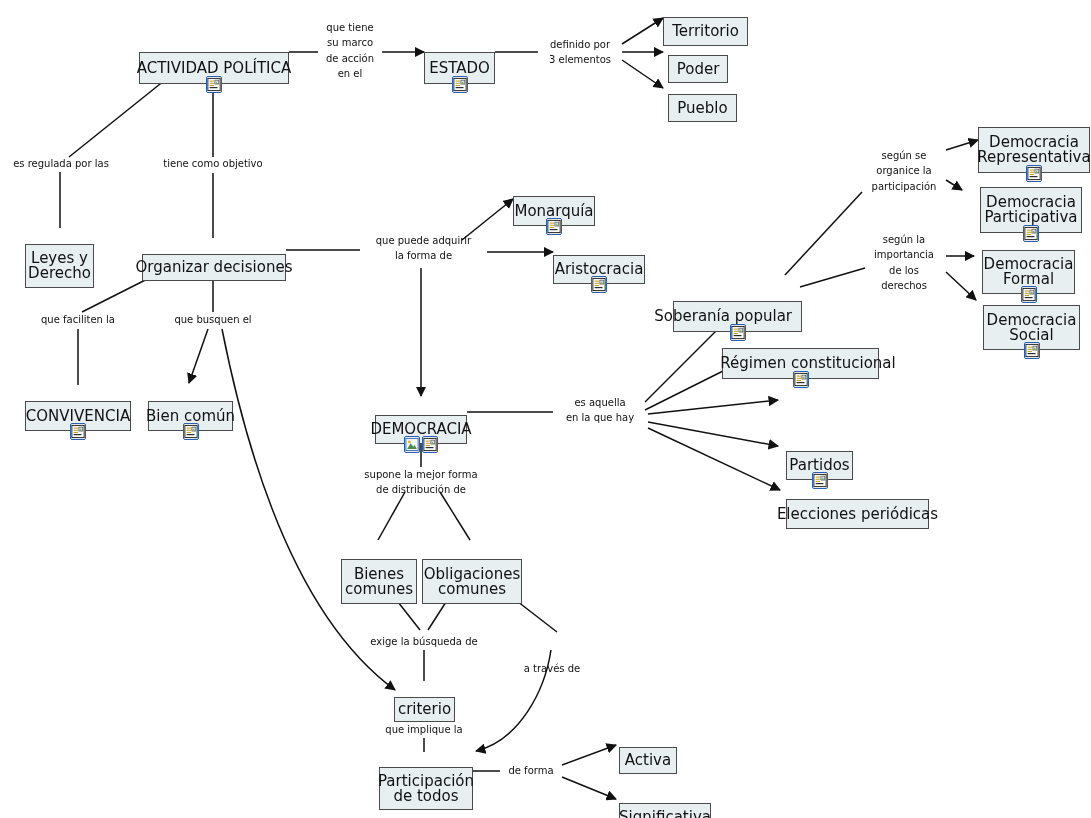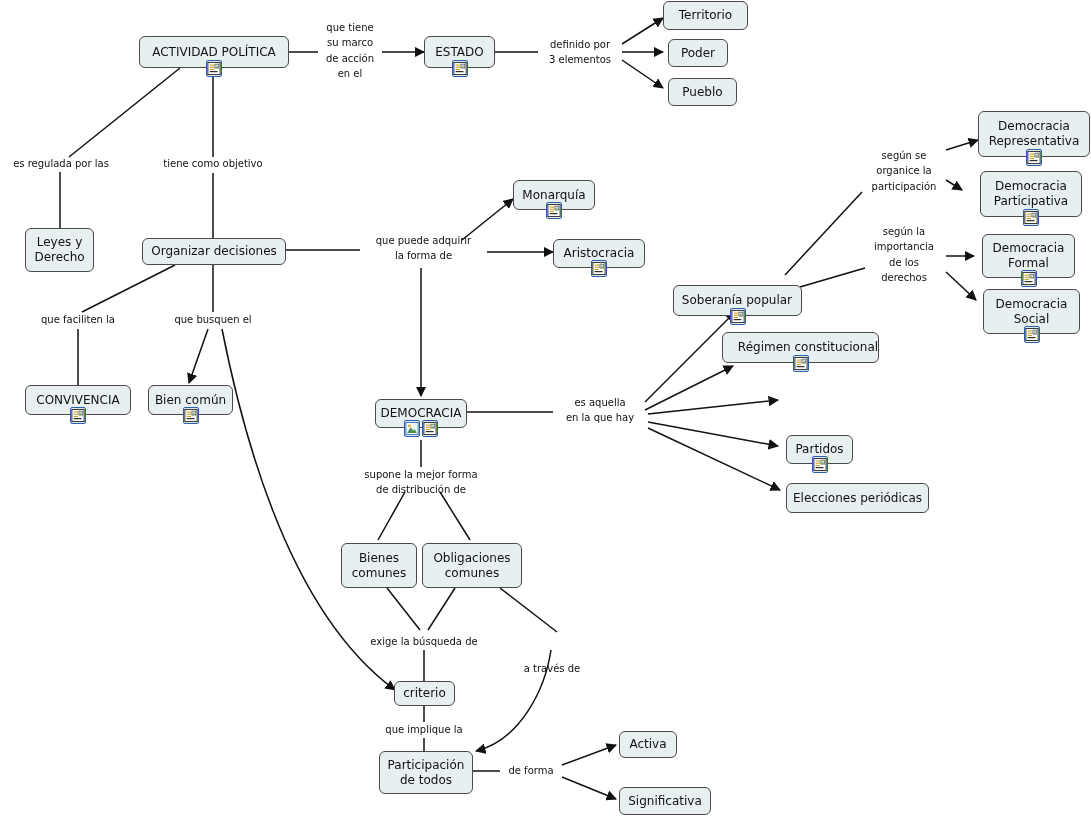--- a/index.html
+++ b/index.html
@@ -5,31 +5,32 @@
   html,body{margin:0;padding:0;background:#ffffff;}
   body{font-family:"DejaVu Sans","Liberation Sans",sans-serif;}
   #map{position:relative;width:1091px;height:818px;background:#fff;overflow:hidden;}
   #edges{position:absolute;left:0;top:0;width:1091px;height:818px;}
 
   .node{
     position:absolute;
     box-sizing:border-box;
     background:#e8eff1;
     border:1.6px solid #4a4a4a;
-    border-radius:6px;
+    border-radius:0;
     display:flex;
     align-items:center;
     justify-content:center;
     text-align:center;
     color:#111;
-    font-size:12px;
+    font-size:15px;
     line-height:15px;
     padding:3px 9px;
     white-space:pre;
     z-index:3;
+    margin-top:16px;
   }
   .node .lbl{display:block;}
 
   
   .icons{
     position:absolute;
     bottom:-10px;
     left:50%;
     transform:translateX(-50%);
     display:flex;
@@ -418,21 +419,21 @@
   <div class="elabel" style="left:152px;top:156px;width:122px;">tiene como objetivo</div>
   <div class="elabel" style="left:25px;top:312px;width:106px;">que faciliten la</div>
   <div class="elabel" style="left:160px;top:312px;width:106px;">que busquen el</div>
   <div class="elabel" style="left:360px;top:233px;width:127px;">que puede adquirir
 la forma de</div>
   <div class="elabel" style="left:552px;top:395px;width:96px;">es aquella
 en la que hay</div>
   <div class="elabel" style="left:862px;top:148px;width:84px;">según se
 organice la
 participación</div>
-  <div class="elabel" style="left:862px;top:224px;width:84px;">según la
+  <div class="elabel" style="left:862px;top:232px;width:84px;">según la
 importancia
 de los
 derechos</div>
   <div class="elabel" style="left:346px;top:467px;width:150px;">supone la mejor forma
 de distribución de</div>
   <div class="elabel" style="left:348px;top:634px;width:152px;">exige la búsqueda de</div>
   <div class="elabel" style="left:514px;top:661px;width:76px;">a través de</div>
   <div class="elabel" style="left:371px;top:722px;width:106px;">que implique la</div>
   <div class="elabel" style="left:500px;top:763px;width:62px;">de forma</div>
 

